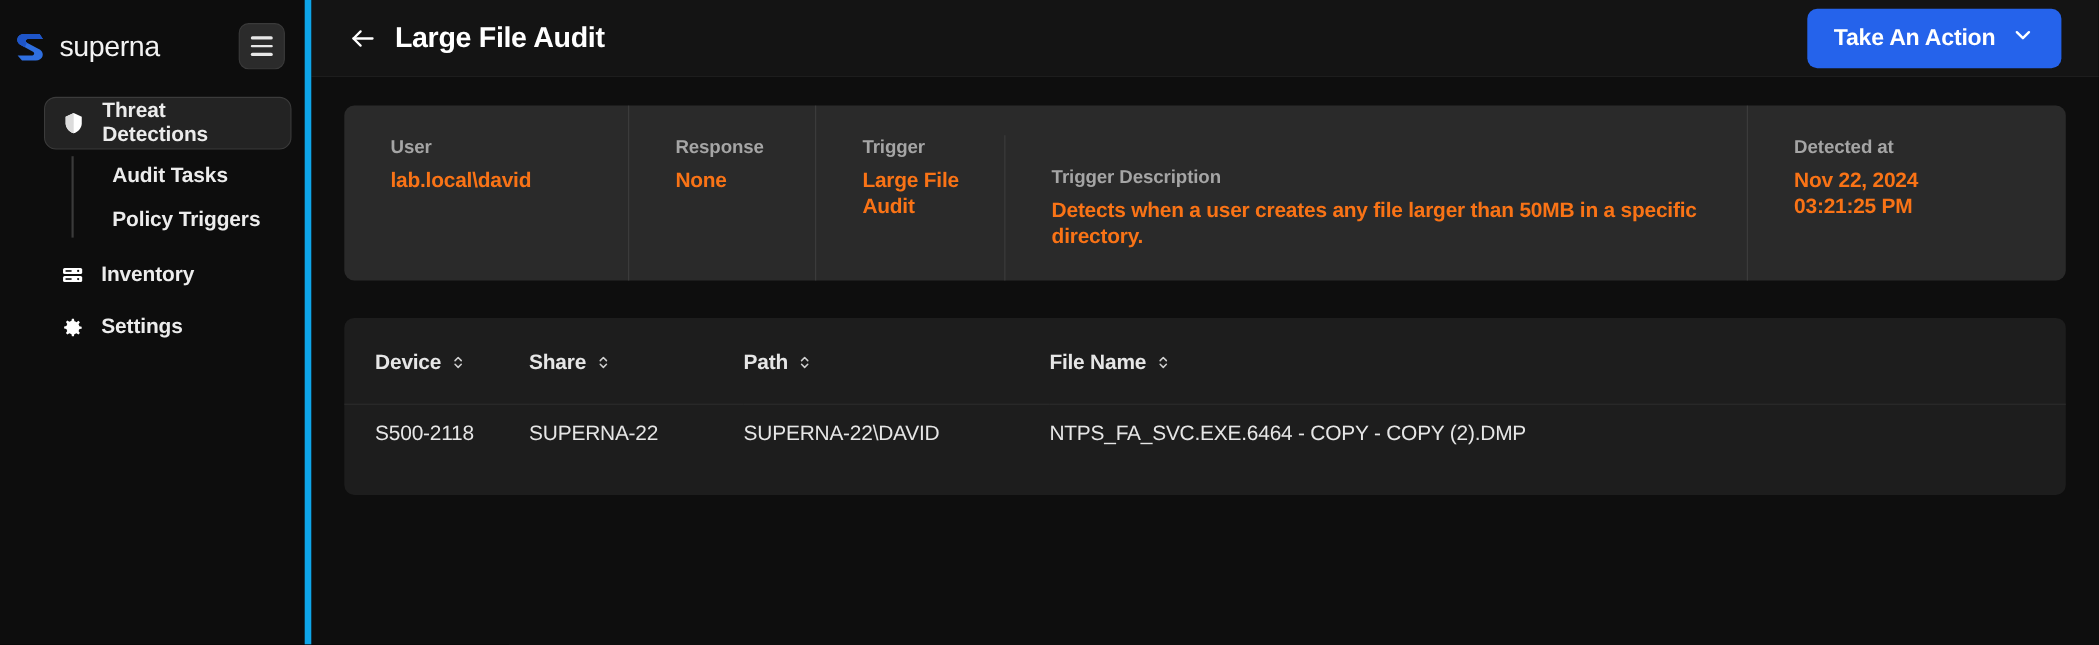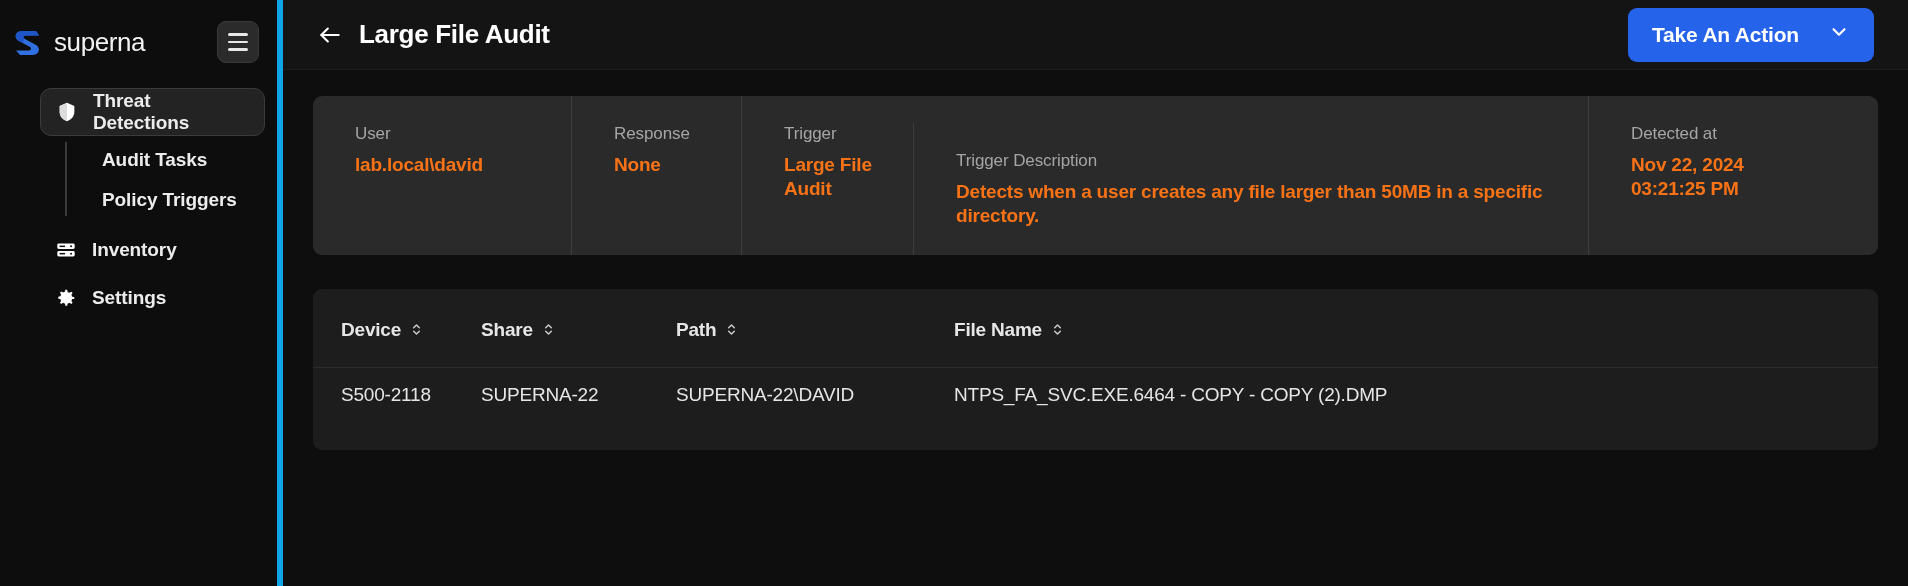--- a/index.html
+++ b/index.html
@@ -61,39 +61,39 @@
     padding:0 34px 0 30px; background:#141414;
     border-bottom:1px solid #1d1d1d;
   }
   .back-btn {
     width:34px; height:34px; display:flex; align-items:center; justify-content:center;
     color:#ffffff; margin-right:12px;
   }
   .page-title { font-size:26px; font-weight:700; color:#ffffff; letter-spacing:-0.3px; }
   .spacer { flex:1; }
   .action-btn {
-    display:flex; align-items:center; gap:29px;
+    display:flex; align-items:center; gap:14px;
     height:54px; padding:0 24px; border-radius:9px;
     background:#2563eb; color:#ffffff;
     font-size:21px; font-weight:700; letter-spacing:-0.2px;
     border:none;
   }
 
   .content { flex:1; padding:26px 30px 0 30px; overflow:hidden; }
 
   
   .summary-card {
     background:#2a2a2a; border-radius:9px;
     display:flex; align-items:stretch;
     min-height:131px;
     margin-bottom:34px;
   }
   .sum-cell { padding:28px 30px 26px 42px; display:flex; flex-direction:column; justify-content:flex-start; }
   .sum-cell + .sum-cell { border-left:1px solid #3d3d3d; }
-  .sum-label { font-size:17px; color:#a5a5a5; margin-bottom:9px; font-weight:400; letter-spacing:-0.1px; }
+  .sum-label { font-size:17px; color:#a5a5a5; margin-bottom:9px; font-weight:700; letter-spacing:-0.1px; }
   .sum-value { font-size:19px; color:#f97316; font-weight:700; line-height:1.28; letter-spacing:-0.2px; }
   .cell-user     { flex:0 0 258px; }
   .cell-response { flex:0 0 170px; }
   .cell-trigger  { flex:0 0 172px; }
   .cell-desc     { flex:1 1 auto;margin-top:27px; }
   .cell-detected { flex:0 0 290px; }
 
   
   .table-card { background:#1d1d1d; border-radius:9px; padding:0 0 24px 0; }
   table { width:100%; border-collapse:collapse; table-layout:fixed; }

